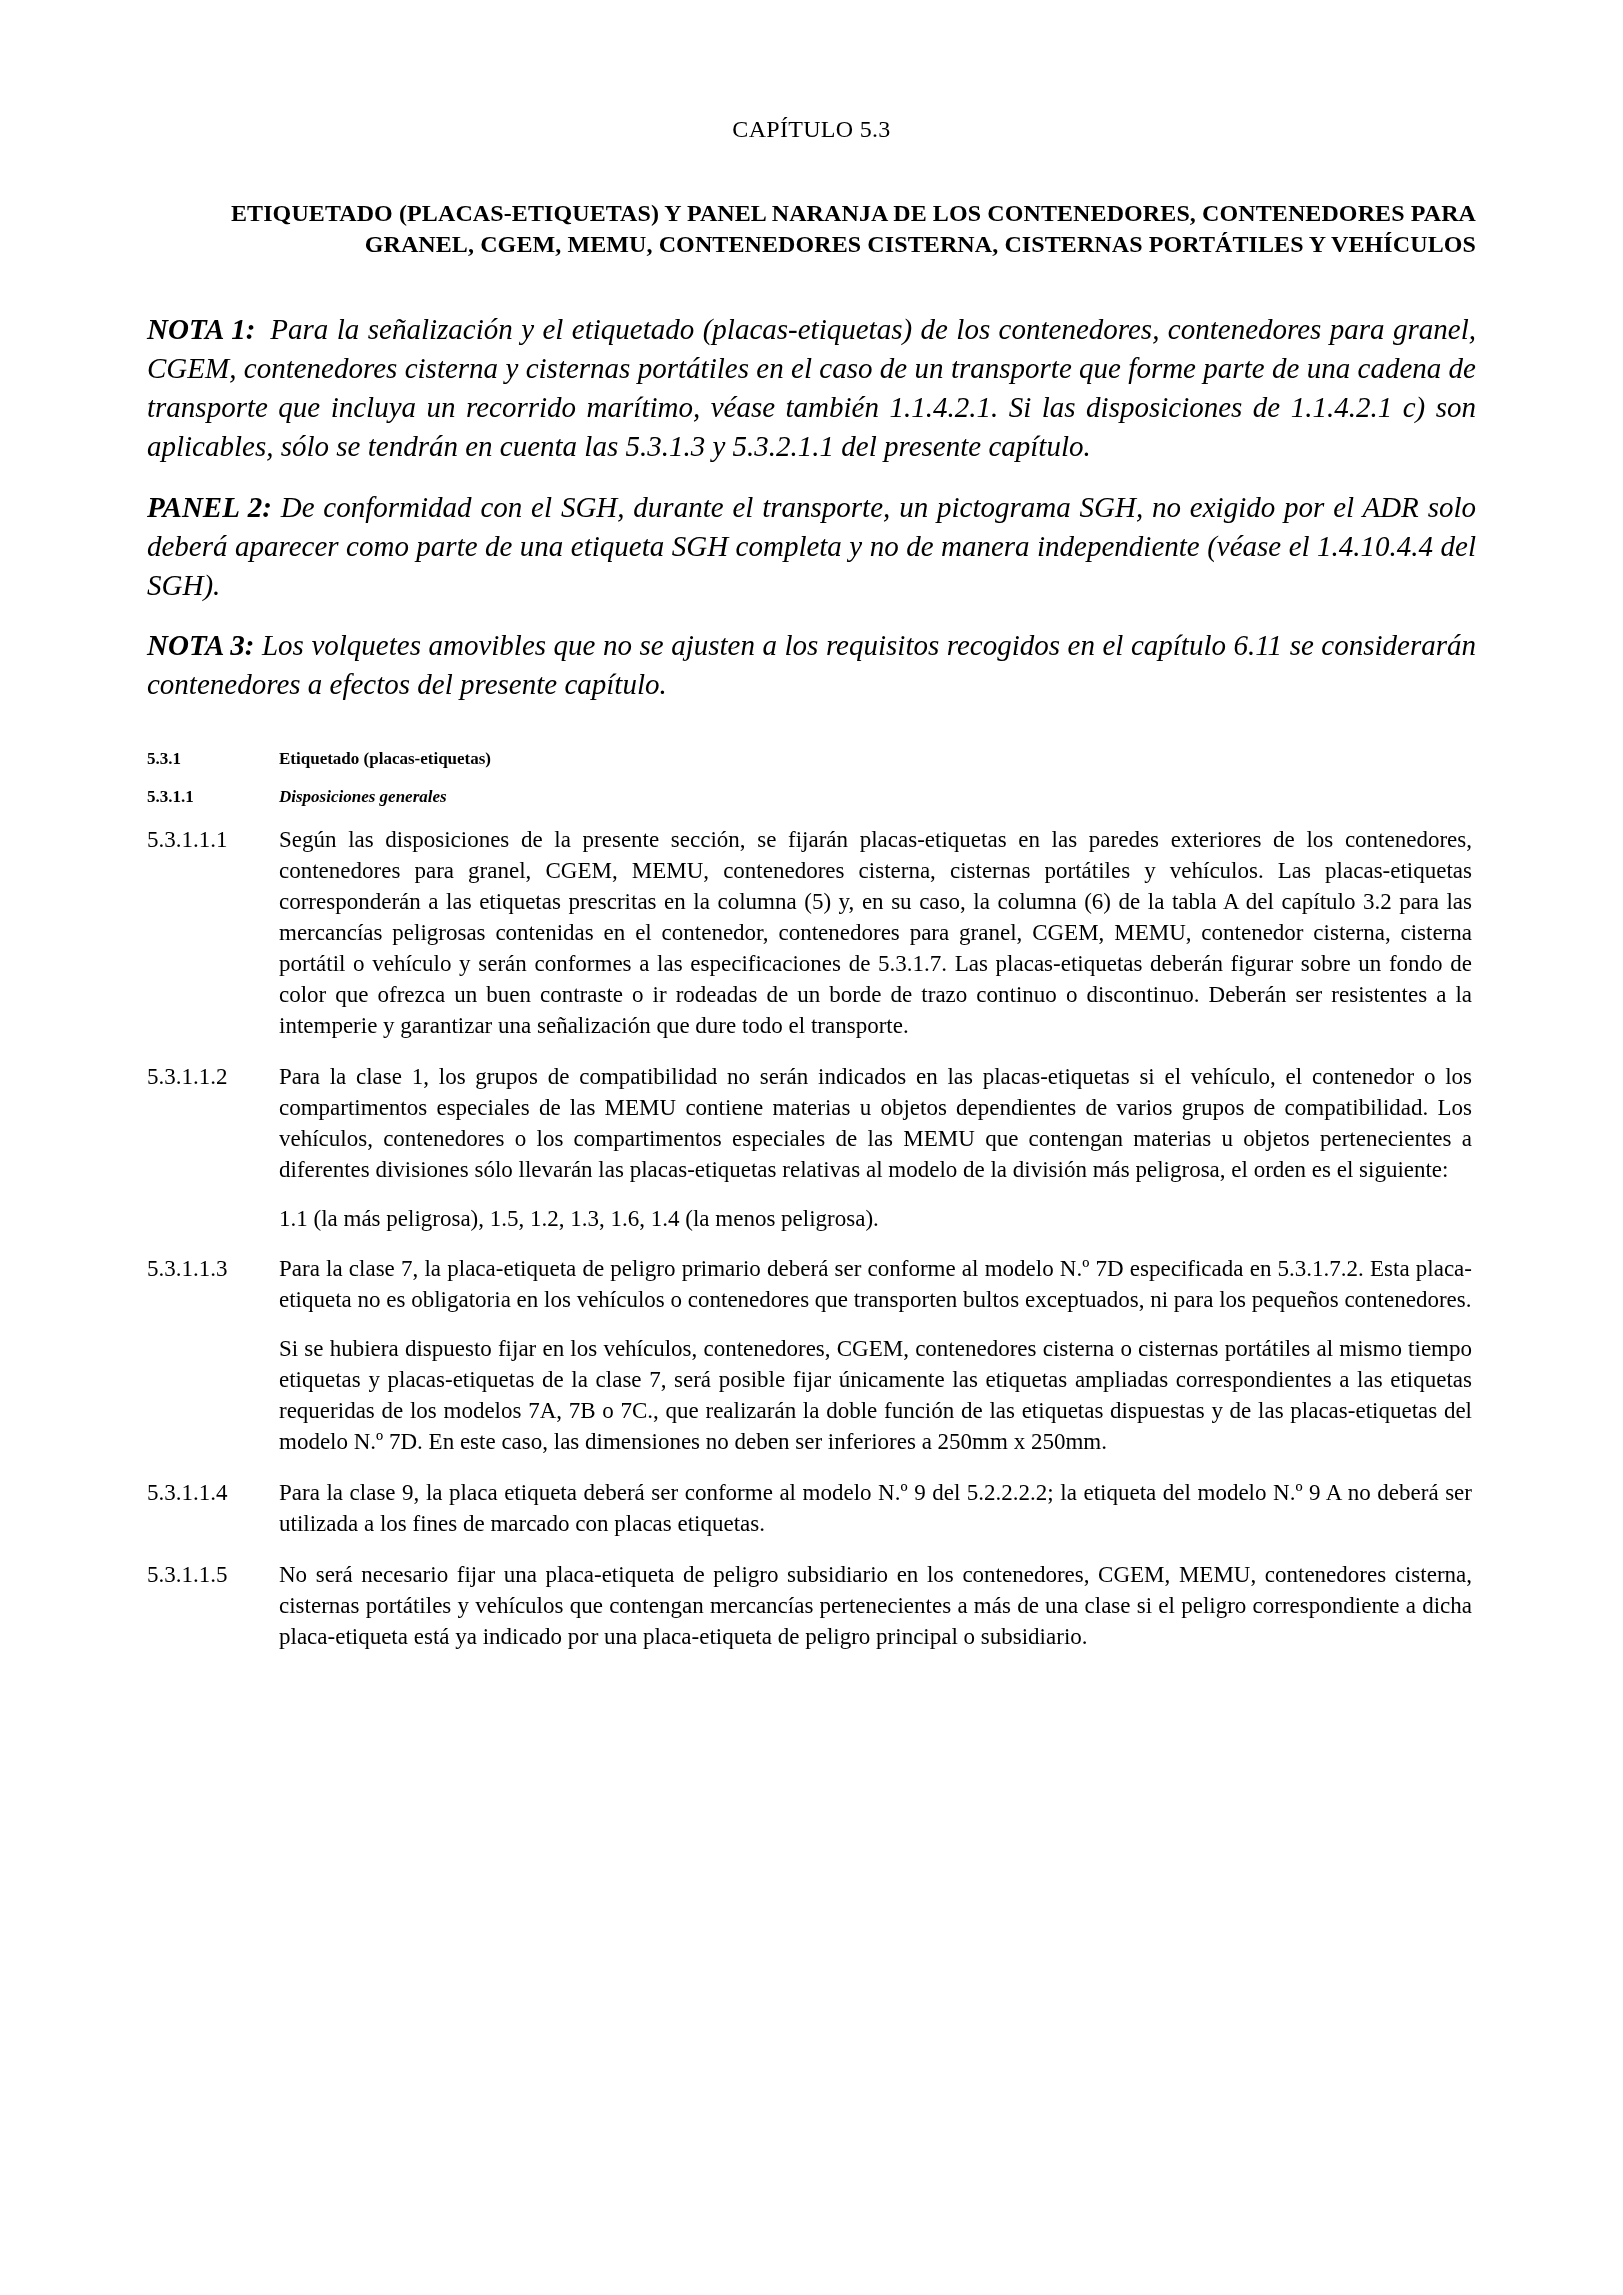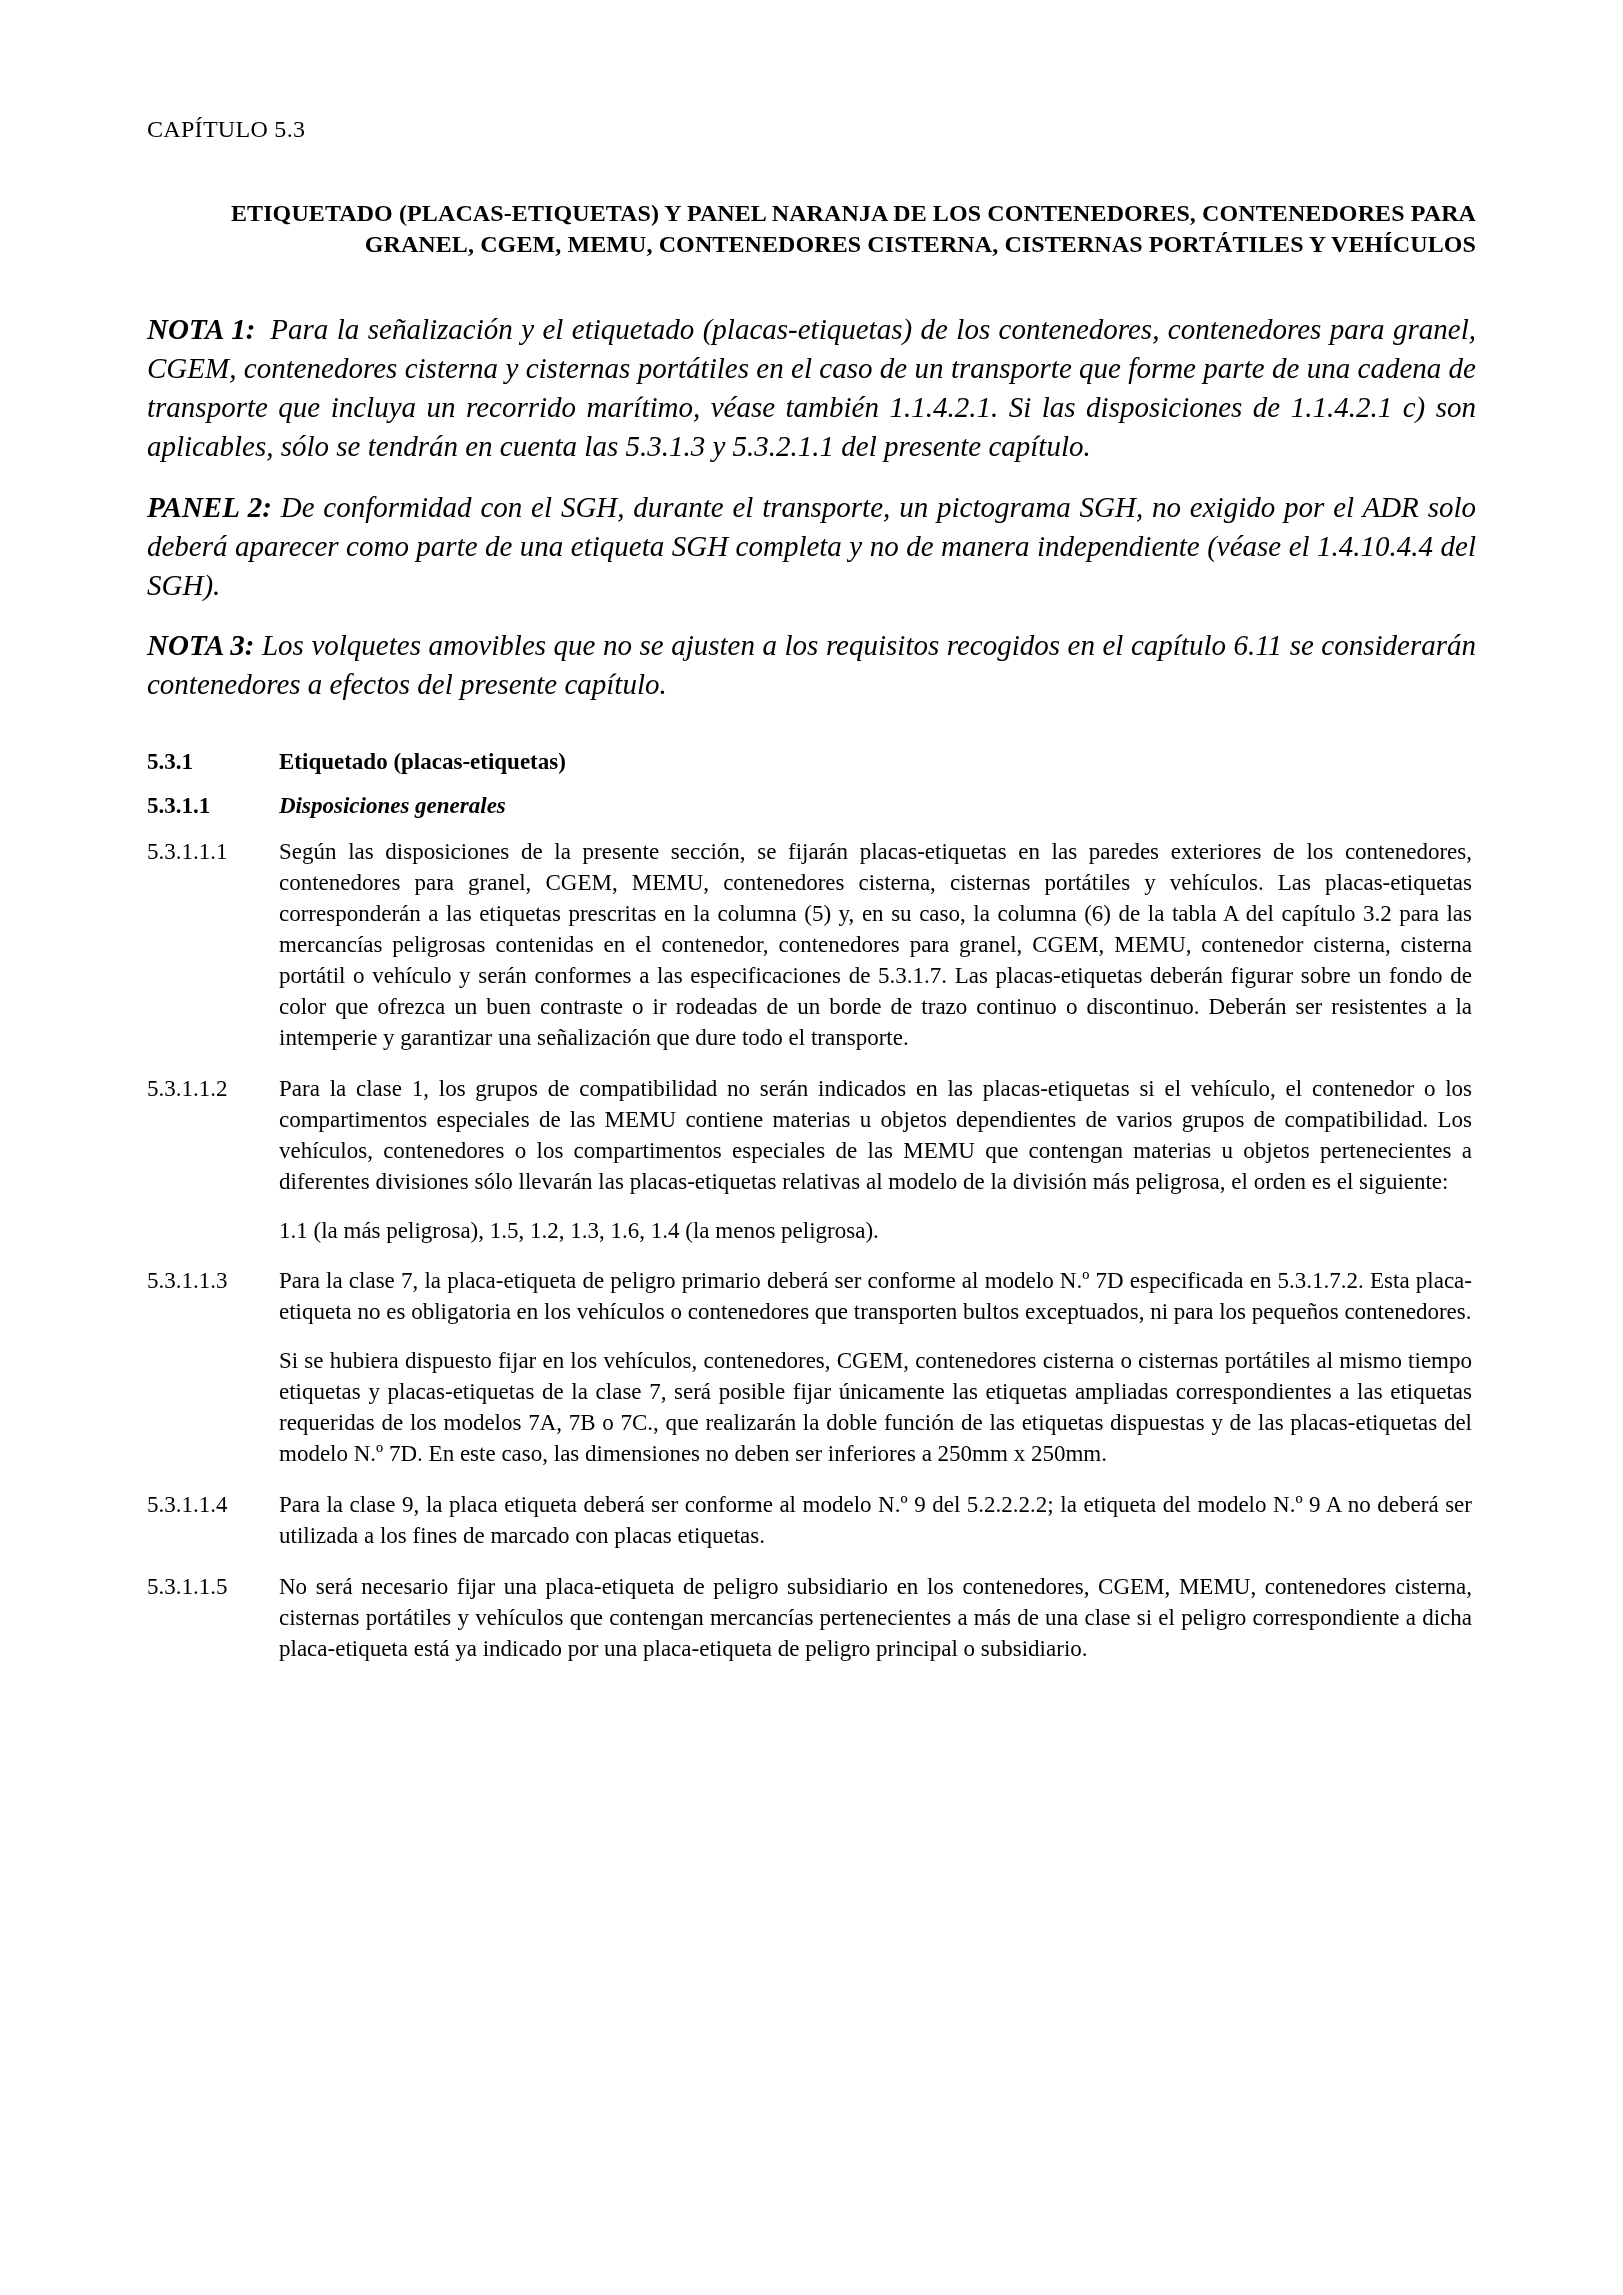--- a/index.html
+++ b/index.html
@@ -13,20 +13,21 @@
   }
   .page {
     width: 1623px;
     min-height: 2295px;
     box-sizing: border-box;
     padding: 116px 147px 99px 147px;
     background: #ffffff;
     position: relative;
   }
   .chapter-title {
+    text-align: center;
     font-size: 24px;
     letter-spacing: 0.3px;
     margin: 0 0 55px 0;
   }
   .doc-title {
     text-align: right;
     font-weight: bold;
     font-size: 24px;
     line-height: 1.30;
     margin: 0 0 50px 0;
@@ -43,21 +44,21 @@
     font-weight: bold;
     font-style: italic;
   }
   .note .lead-gap {
     display: inline-block;
     width: 15px;
   }
   .section-head {
     display: flex;
     margin: 15px 0 18px 0;
-    font-size: 23px;
+    font-size: 17px;
   }
   .section-head.first {
     margin-top: 45px;
   }
   .section-head .num {
     width: 132px;
     flex: 0 0 132px;
     font-weight: bold;
   }
   .section-head .txt {

